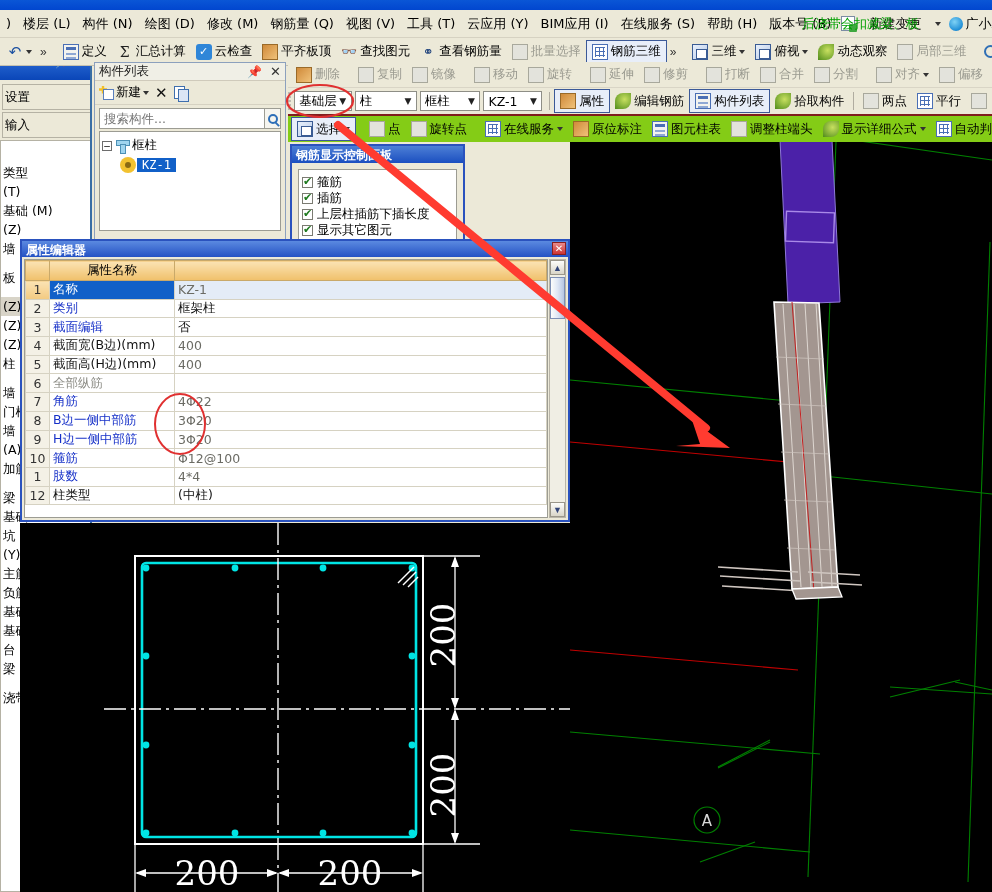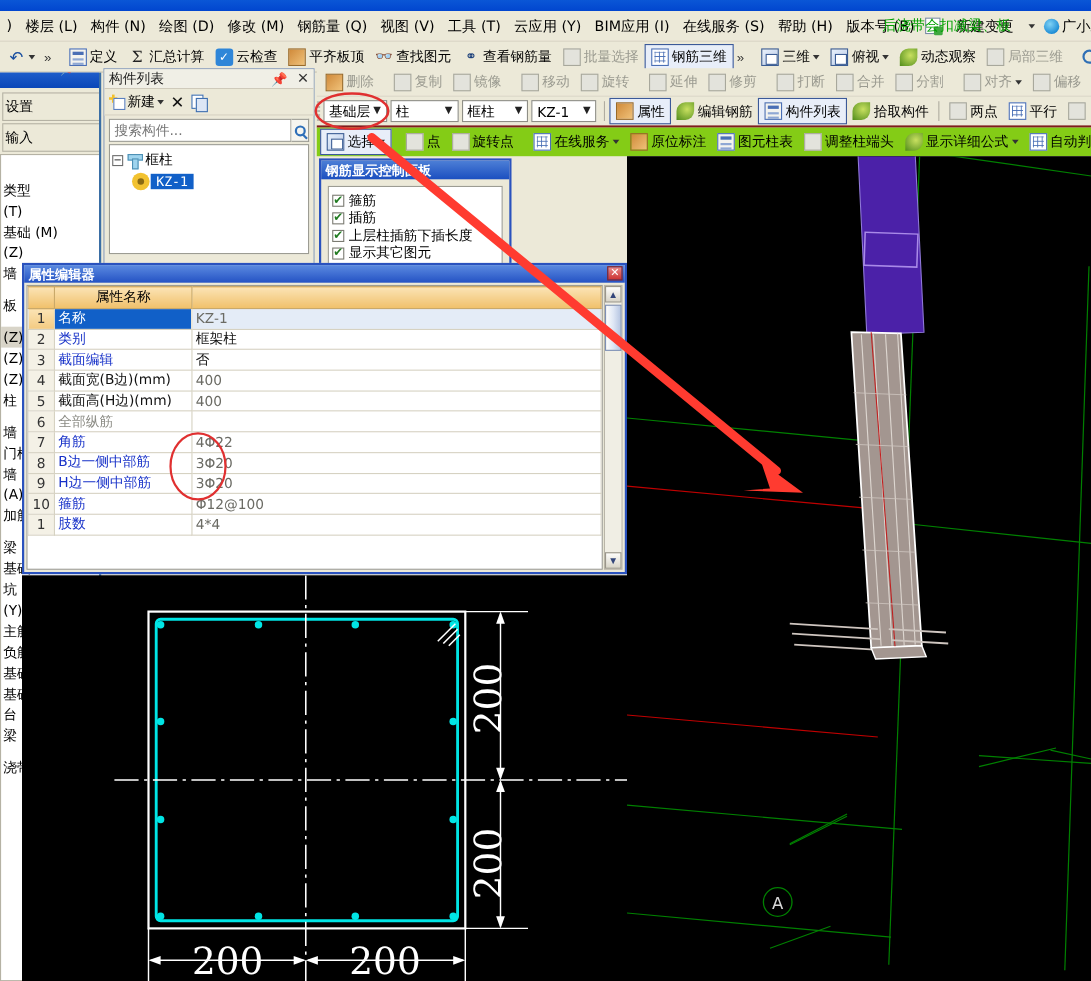--- a/index.html
+++ b/index.html
@@ -698,20 +698,25 @@
       <tr>
         <td class="idx">10</td>
         <td class="nm">箍筋</td>
         <td class="val">Φ12@100</td>
       </tr>
       <tr>
         <td class="idx">1</td>
         <td class="nm">肢数</td>
         <td class="val">4*4</td>
       </tr>
+      <tr>
+        <td class="idx">12</td>
+        <td class="nm black">柱类型</td>
+        <td class="val dark">(中柱)</td>
+      </tr>
     </tbody>
       </table>
   </div>
   <div id="propscroll">
     <div class="sb-arrow">▲</div>
     <div id="sb-thumb"></div>
     <div class="sb-arrow" id="sb-down">▼</div>
   </div>
 </div>
 

